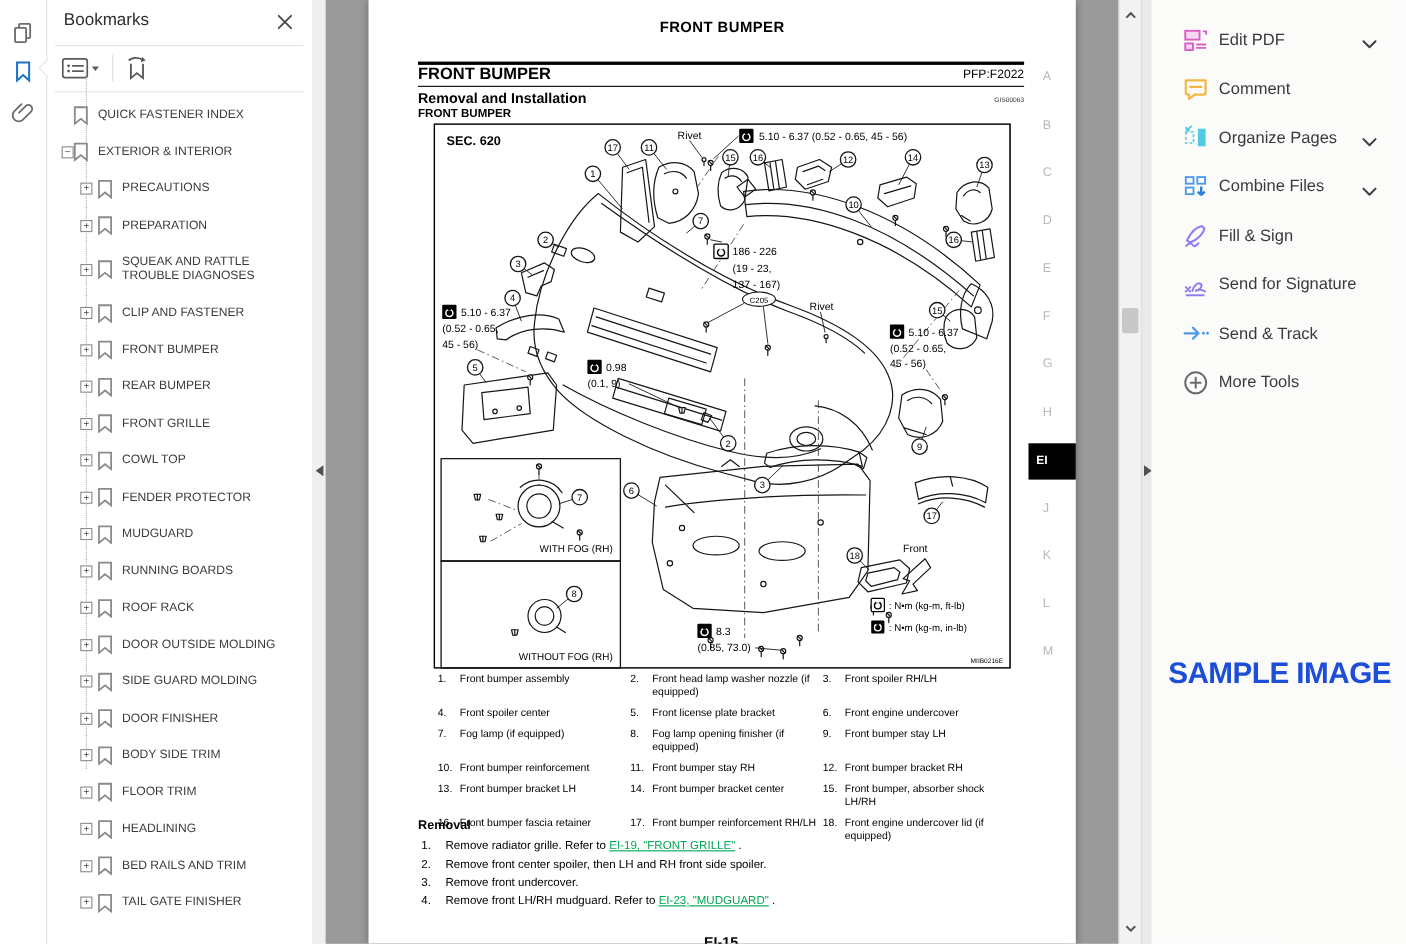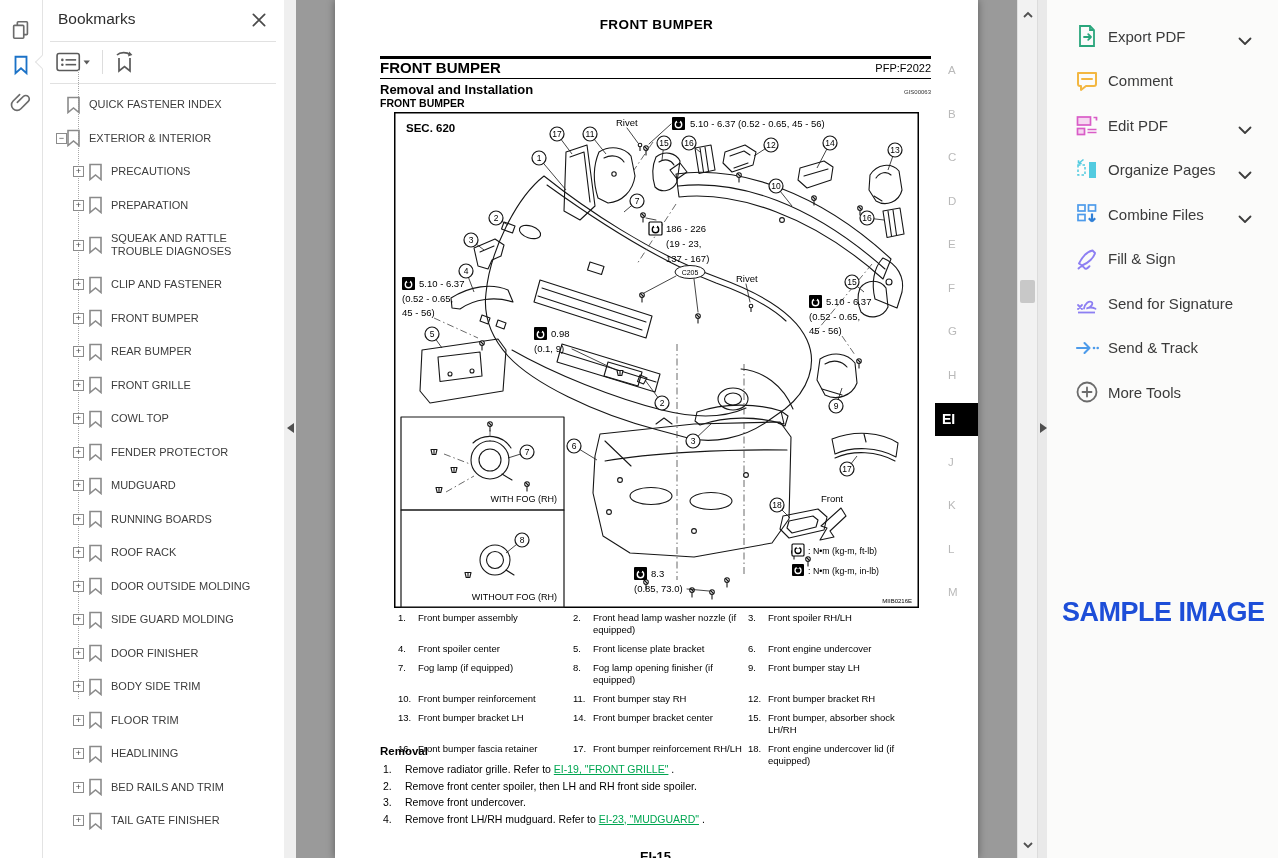--- a/index.html
+++ b/index.html
@@ -63,21 +63,21 @@
   .removal{position:absolute;left:45px;top:745px;width:551px;color:#000;}
   .rm-head{font-size:11.5px;font-weight:bold;margin-bottom:4px;}
   .rm-step{display:flex;font-size:10.5px;line-height:16.5px;}
   .rm-num{flex:none;width:22px;padding-left:3px;}
   .xref{color:#00a651;text-decoration:underline;cursor:pointer;}
   .pg-num{position:absolute;left:45px;top:828px;width:551px;text-align:center;font-size:13px;font-weight:bold;color:#000;margin-top:21px;}
 
   .side-tabs{position:absolute;left:600px;top:50px;width:43px;}
   .tab-item{position:relative;height:43.5px;}
   .tab-letter{position:absolute;left:13px;top:14px;font-size:11.5px;color:#b9b9b9;}
-  .tab-active{position:absolute;left:0;top:5px;width:43px;height:33px;background:#000;color:#fff;font-size:14px;font-weight:bold;line-height:33px;padding-left:7px;box-sizing:border-box;}
+  .tab-active{position:absolute;left:0;top:5px;width:43px;height:33px;background:#000;color:#fff;font-size:11px;font-weight:bold;line-height:33px;padding-left:7px;box-sizing:border-box;}
 
   
   .tools{position:absolute;left:1047px;top:0;width:231px;height:100%;background:#fbfbfa;}
   .tool-row{position:relative;height:44.5px;display:flex;align-items:center;cursor:pointer;}
   .tool-icon{flex:none;width:26px;height:26px;margin-left:27px;}
   .tool-label{margin-left:8px;font-size:15px;color:#3a3a3a;}
   .tool-chev{position:absolute;right:26px;top:calc(50% - 4px);width:14px;height:9px;}
   .watermark{position:absolute;left:15px;top:597px;font-size:27px;font-weight:bold;letter-spacing:-0.5px;white-space:nowrap;}
 </style>
 </head>
@@ -784,47 +784,36 @@
   </div>
 
   <div class="gutter-r">
     <div class="tri-right"></div>
   </div>
 
   <div class="tools">
     <div id="tools-list" style="position:absolute;left:0;top:14px;right:0;">
         <div class="tool-row">
           <span class="tool-icon"><svg viewBox="0 0 26 26">
-              <path d="M6,3h10l4,4v16H6Z" fill="none" stroke="#2aa67c" stroke-width="1.8"></path>
-              <path d="M16,3v4h4" fill="none" stroke="#2aa67c" stroke-width="1.8"></path>
-              <path d="M10,14h7M17,14l-2.8,-2.8M17,14l-2.8,2.8" fill="none" stroke="#2aa67c" stroke-width="1.8" stroke-linecap="round"></path>
-            </svg></span>
-          <span class="tool-label">Export PDF</span>
+              <rect x="3.5" y="5" width="13" height="8" fill="#f6d7f1" stroke="#d95cc7" stroke-width="1.7"></rect>
+              <rect x="3.5" y="16.5" width="7" height="6" fill="#f6d7f1" stroke="#d95cc7" stroke-width="1.7"></rect>
+              <path d="M13.5,17.5h9M13.5,20.5h9" stroke="#d95cc7" stroke-width="1.7"></path>
+              <path d="M19.5,5.5h3v3" fill="none" stroke="#d95cc7" stroke-width="1.7"></path>
+            </svg></span>
+          <span class="tool-label">Edit PDF</span>
           <span class="tool-chev"><svg width="14" height="9" viewBox="0 0 14 9">
               <path d="M1.5,1.5L7,7L12.5,1.5" fill="none" stroke="#3d3d3d" stroke-width="1.8" stroke-linecap="round" stroke-linejoin="round"></path>
             </svg></span>
         </div>
         <div class="tool-row">
           <span class="tool-icon"><svg viewBox="0 0 26 26">
               <path d="M4,5h18v11a2,2 0 0 1 -2,2H12l-5,4v-4H6a2,2 0 0 1 -2,-2Z" fill="none" stroke="#f3b741" stroke-width="2" stroke-linejoin="round"></path>
               <path d="M8,11h10" stroke="#f3b741" stroke-width="2" stroke-linecap="round"></path>
             </svg></span>
           <span class="tool-label">Comment</span>
-        </div>
-        <div class="tool-row">
-          <span class="tool-icon"><svg viewBox="0 0 26 26">
-              <rect x="3.5" y="5" width="13" height="8" fill="#f6d7f1" stroke="#d95cc7" stroke-width="1.7"></rect>
-              <rect x="3.5" y="16.5" width="7" height="6" fill="#f6d7f1" stroke="#d95cc7" stroke-width="1.7"></rect>
-              <path d="M13.5,17.5h9M13.5,20.5h9" stroke="#d95cc7" stroke-width="1.7"></path>
-              <path d="M19.5,5.5h3v3" fill="none" stroke="#d95cc7" stroke-width="1.7"></path>
-            </svg></span>
-          <span class="tool-label">Edit PDF</span>
-          <span class="tool-chev"><svg width="14" height="9" viewBox="0 0 14 9">
-              <path d="M1.5,1.5L7,7L12.5,1.5" fill="none" stroke="#3d3d3d" stroke-width="1.8" stroke-linecap="round" stroke-linejoin="round"></path>
-            </svg></span>
         </div>
         <div class="tool-row">
           <span class="tool-icon"><svg viewBox="0 0 26 26">
               <rect x="15" y="5" width="7" height="16" fill="#52cbe0"></rect>
               <rect x="4" y="8" width="7" height="10" fill="none" stroke="#52cbe0" stroke-width="1.5" stroke-dasharray="2.5 2"></rect>
               <path d="M9.5,2.5L4.5,6.5M4.5,6.5v-3.2M4.5,6.5h3.2" fill="none" stroke="#52cbe0" stroke-width="1.6"></path>
             </svg></span>
           <span class="tool-label">Organize Pages</span>
           <span class="tool-chev"><svg width="14" height="9" viewBox="0 0 14 9">
               <path d="M1.5,1.5L7,7L12.5,1.5" fill="none" stroke="#3d3d3d" stroke-width="1.8" stroke-linecap="round" stroke-linejoin="round"></path>

